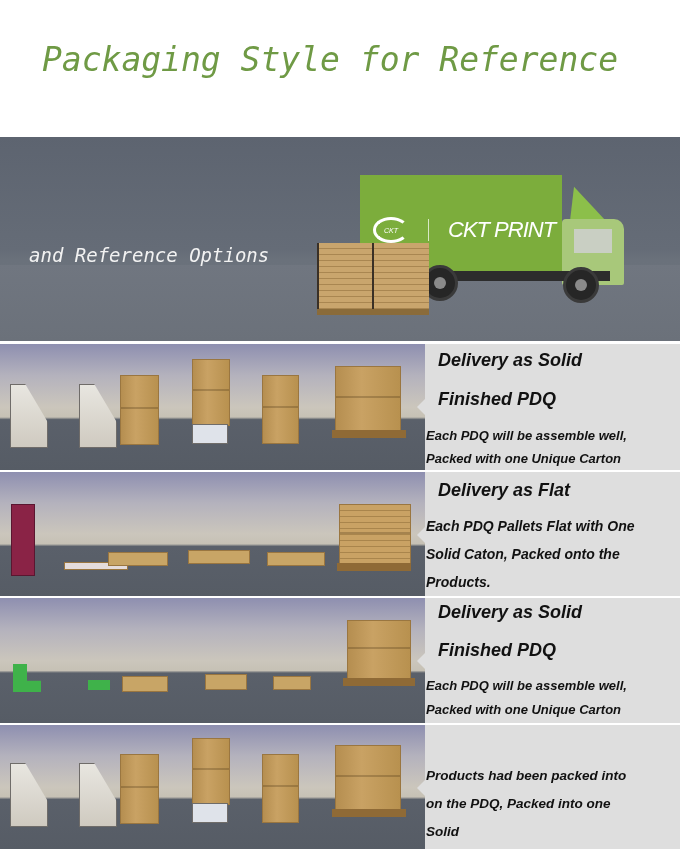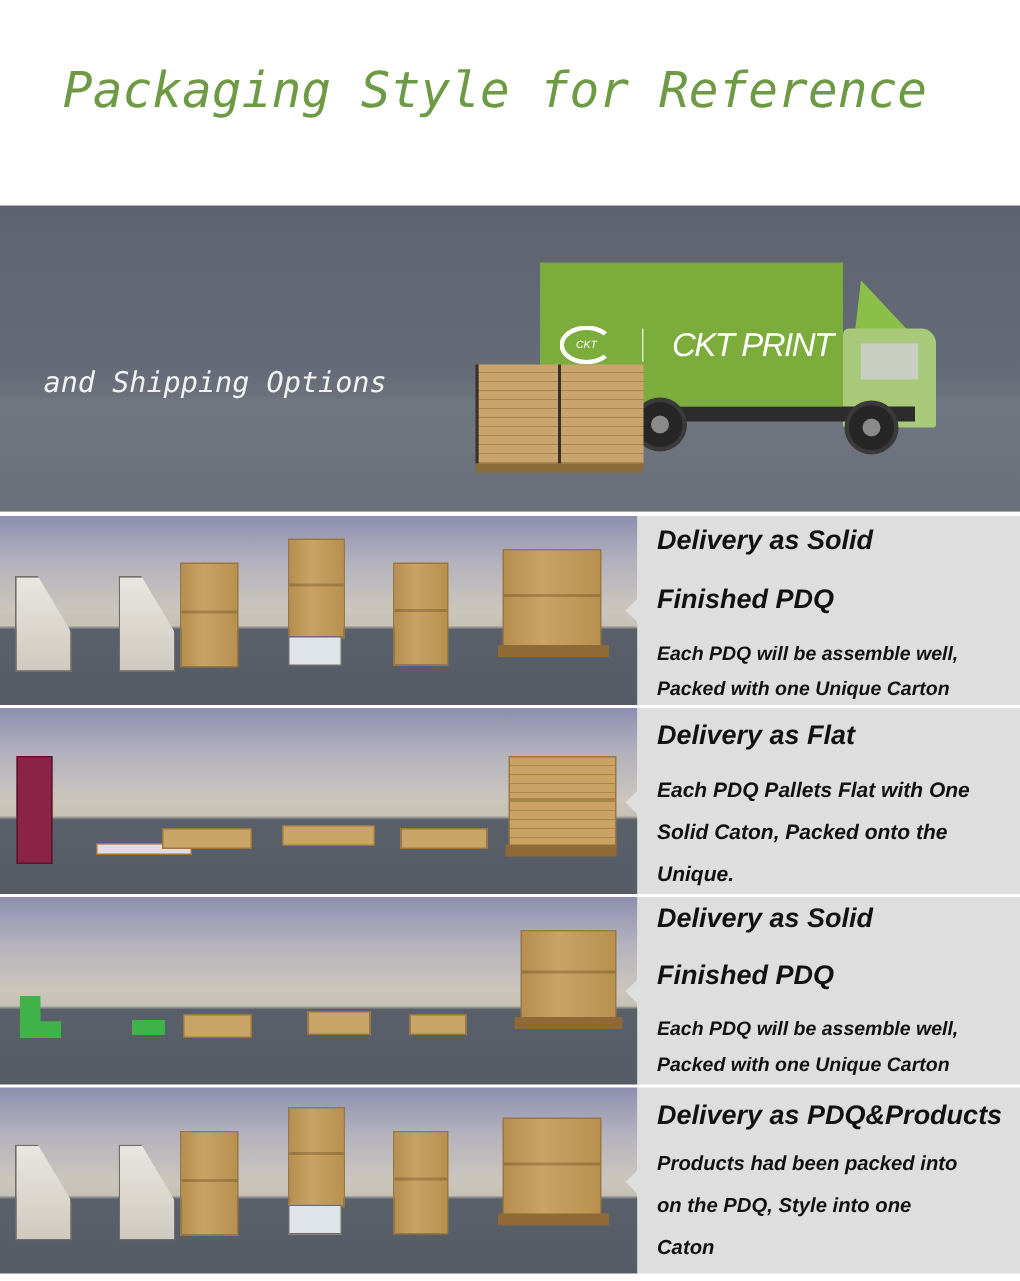--- a/index.html
+++ b/index.html
@@ -18,36 +18,36 @@
   .logo{position:absolute;left:373px;top:80px;color:#ffffff;font-family:"Liberation Sans",sans-serif;font-style:italic;font-size:22px;letter-spacing:-1px;display:flex;align-items:center;gap:19px;}
   .logo .mark{width:30px;height:20px;border-radius:50%;border:3px solid #fff;border-right-color:transparent;font-size:7px;display:flex;align-items:center;justify-content:center;letter-spacing:0;}
   .logo .sep{width:1px;height:22px;background:#d8e8c5;}
   .pallet-stack{position:absolute;top:106px;width:55px;height:66px;background:repeating-linear-gradient(180deg,#c9a56d 0px,#c9a56d 5px,#a98651 5px,#a98651 6px);border-left:2px solid #3a3026;}
   .pallet-base{position:absolute;top:172px;width:57px;height:6px;background:#8a6b3a;}
   .row{position:absolute;left:0;width:680px;}
   .scene{position:absolute;left:0;top:0;width:425px;height:100%;overflow:hidden;background:linear-gradient(180deg,#8e8fb0 0%,#b4b2bd 25%,#cbc6bc 50%,#c6c1b5 58%,#5a606a 60%,#565c65 100%);}
   .panel{position:absolute;left:425px;top:0;width:255px;height:100%;background:#dedede;}
   .panel .notch{position:absolute;left:-8px;top:44%;width:0;height:0;border-top:8px solid transparent;border-bottom:8px solid transparent;border-right:8px solid #dedede;}
   .panel .h{position:absolute;left:13px;font-family:"Liberation Sans",sans-serif;font-weight:bold;font-style:italic;font-size:18px;color:#111;}
-  .panel .p{position:absolute;left:13px;font-family:"Liberation Sans",sans-serif;font-weight:bold;font-style:italic;font-size:13px;color:#111;}
+  .panel .p{position:absolute;left:1px;font-family:"Liberation Sans",sans-serif;font-weight:bold;font-style:italic;font-size:13px;color:#111;}
   .carton{position:absolute;background:linear-gradient(90deg,#b58e50 0%,#c9a264 40%,#b8914f 100%);border:1px solid #9a7640;}
   .carton::after{content:"";position:absolute;left:0;right:0;top:45%;height:2px;background:rgba(60,40,10,.25);}
   .pdq{position:absolute;background:linear-gradient(180deg,#e8e6e0,#cfcac0);border:1px solid #6f6c69;clip-path:polygon(0 0,40% 0,100% 60%,100% 100%,0 100%);}
   .pallet{position:absolute;background:#8f6a36;height:8px;}
   .flat{position:absolute;background:#c8a566;border:1px solid #9a7640;}
   .green{position:absolute;background:#3fb24a;}
 </style>
 </head>
 <body>
 
 <div class="title">Packaging Style for Reference</div>
 
 <div class="banner">
   <div class="floor"></div>
-  <div class="txt" style="top:107px">and Shipping Options</div>
+  <div class="txt" style="top:107px">and Reference Options</div>
 
   <div class="truck-deflector"></div>
   <div class="truck-cab">
       <div class="win"></div>
     </div>
   <div class="chassis"></div>
   <div class="truck-box"></div>
   <div class="logo">
     <span class="mark">CKT</span>
     <span class="sep"></span>
@@ -89,21 +89,21 @@
     <div class="flat" style="left:188px;top:78px;width:60px;height:12px"></div>
     <div class="flat" style="left:267px;top:80px;width:56px;height:12px"></div>
     <div class="carton" style="left:339px;top:32px;width:70px;height:60px;background:repeating-linear-gradient(180deg,#c9a264 0px,#c9a264 5px,#a9854c 5px,#a9854c 6px)"></div>
     <div class="pallet" style="left:337px;top:91px;width:74px"></div>
   </div>
   <div class="panel">
     <div class="notch"></div>
     <div class="h" style="top:8px">Delivery as Flat</div>
     <div class="p" style="top:46px;font-size:14px">Each PDQ Pallets Flat with One</div>
     <div class="p" style="top:74px;font-size:14px">Solid Caton, Packed onto the</div>
-    <div class="p" style="top:102px;font-size:14px">Unique.</div>
+    <div class="p" style="top:102px;font-size:14px">Products.</div>
   </div>
 </div>
 
 <div class="row" style="top:598px;height:125px">
   <div class="scene">
     <div class="green" style="left:13px;top:66px;width:28px;height:28px;clip-path:polygon(0 0,50% 0,50% 60%,100% 60%,100% 100%,0 100%)"></div>
     <div class="green" style="left:88px;top:82px;width:22px;height:10px"></div>
     <div class="flat" style="left:122px;top:78px;width:44px;height:14px"></div>
     <div class="flat" style="left:205px;top:76px;width:40px;height:14px"></div>
     <div class="flat" style="left:273px;top:78px;width:36px;height:12px"></div>
@@ -125,18 +125,17 @@
     <div class="pdq" style="left:79px;top:38px;width:36px;height:62px"></div>
     <div class="carton" style="left:120px;top:29px;width:37px;height:68px"></div>
     <div class="carton" style="left:192px;top:13px;width:36px;height:65px"></div>
     <div class="pdq" style="left:192px;top:78px;width:34px;height:18px;clip-path:none;background:#dfe3ea"></div>
     <div class="carton" style="left:262px;top:29px;width:35px;height:67px"></div>
     <div class="carton" style="left:335px;top:20px;width:64px;height:64px"></div>
     <div class="pallet" style="left:332px;top:84px;width:74px"></div>
   </div>
   <div class="panel">
     <div class="notch"></div>
-    <div class="h" style="top:8px">Delivery as PDQ&amp;Products</div>
     <div class="p" style="top:43px;font-size:13.5px">Products had been packed into</div>
-    <div class="p" style="top:71px;font-size:13.5px">on the PDQ, Style into one</div>
-    <div class="p" style="top:99px;font-size:13.5px">Caton</div>
+    <div class="p" style="top:71px;font-size:13.5px">on the PDQ, Packed into one</div>
+    <div class="p" style="top:99px;font-size:13.5px">Solid</div>
   </div>
 </div>
 
 </body></html>

